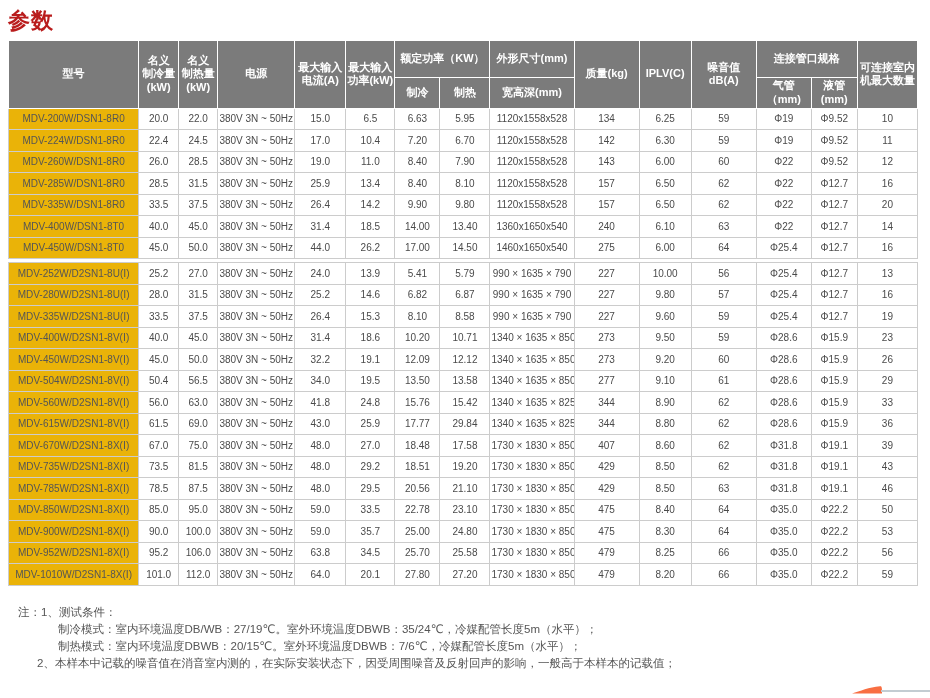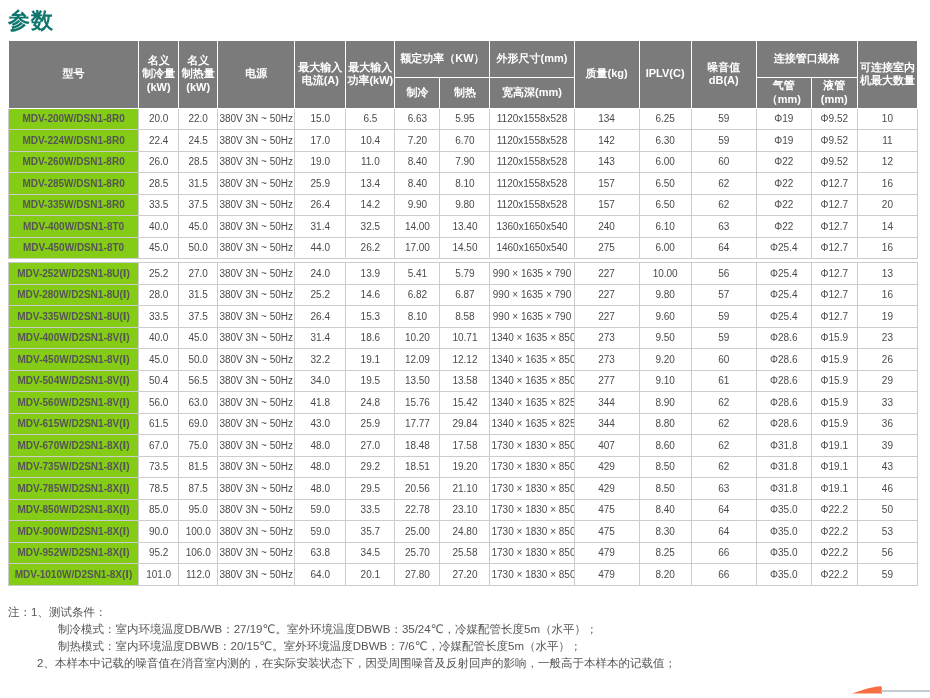--- a/index.html
+++ b/index.html
@@ -1,36 +1,36 @@
 <!DOCTYPE html>
 <html><head>
 <meta charset="utf-8">
 <style>
   * { margin:0; padding:0; box-sizing:border-box; }
   body { background:#fff; font-family:"Liberation Sans","DejaVu Sans",sans-serif; }
   .page { position:relative; width:930px; height:698px; background:#fff; overflow:hidden; }
-  .page-title { position:absolute; left:8px; top:6px; font-size:22px; font-weight:bold; color:#0f766e; letter-spacing:1px; }
+  .page-title { position:absolute; left:8px; top:6px; font-size:22px; font-weight:bold; color:#b91c1c; letter-spacing:1px; }
   table.spec { position:absolute; left:8px; top:40px; width:910px; border-collapse:collapse; table-layout:fixed; }
   thead th {
     background:#7b7b7b; color:#fff; font-size:11px; font-weight:bold;
     border:1px solid #fff; white-space:pre-line; line-height:1.25;
     text-align:center; vertical-align:middle; padding:1px 0;
   }
   thead tr.h1 th { height:37px; }
   thead tr.h2 th { height:29px; }
   tbody td {
     border:1px solid #ccc; background:#fff; color:#4a4a4a;
     font-size:10px; text-align:center; vertical-align:middle;
     height:21.5px; white-space:nowrap; overflow:hidden; padding:0 1px;
   }
-  tbody td.model-col { background:#84cc16; color:#555;font-weight:bold; }
+  tbody td.model-col { background:#eab308; color:#555; }
   tr.group-spacer td { border:none; background:#fff; height:4px; padding:0; }
   .notes { position:absolute; left:8px; top:604px; width:905px; color:#555; font-size:11.5px; line-height:17px; }
   .note-line { white-space:nowrap; }
-  .note-line.indent-0 { padding-left:0; }
+  .note-line.indent-0 { padding-left:0;margin-left:10px; }
   .note-line.indent-1 { padding-left:29px; }
   .note-line.indent-2 { padding-left:50px; }
   .footer-swoosh { position:absolute; left:852px; top:685px; width:30px; height:9px; }
   .footer-line { position:absolute; left:881px; top:690px; width:49px; height:2px; background:#c3ccd2; }
 </style>
 </head>
 <body>
 
 <div class="page">
   <div class="page-title">参数</div>
@@ -170,21 +170,21 @@
           <td>Φ22</td>
           <td>Φ12.7</td>
           <td>20</td>
         </tr>
         <tr>
           <td class="model-col">MDV-400W/DSN1-8T0</td>
           <td>40.0</td>
           <td>45.0</td>
           <td>380V 3N ~ 50Hz</td>
           <td>31.4</td>
-          <td>32.5</td>
+          <td>18.5</td>
           <td>14.00</td>
           <td>13.40</td>
           <td>1360x1650x540</td>
           <td>240</td>
           <td>6.10</td>
           <td>63</td>
           <td>Φ22</td>
           <td>Φ12.7</td>
           <td>14</td>
         </tr>

